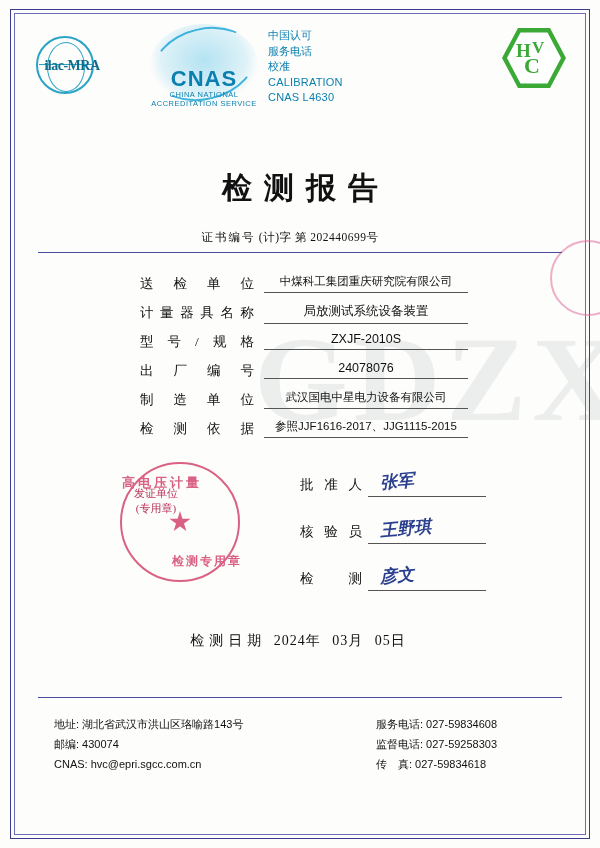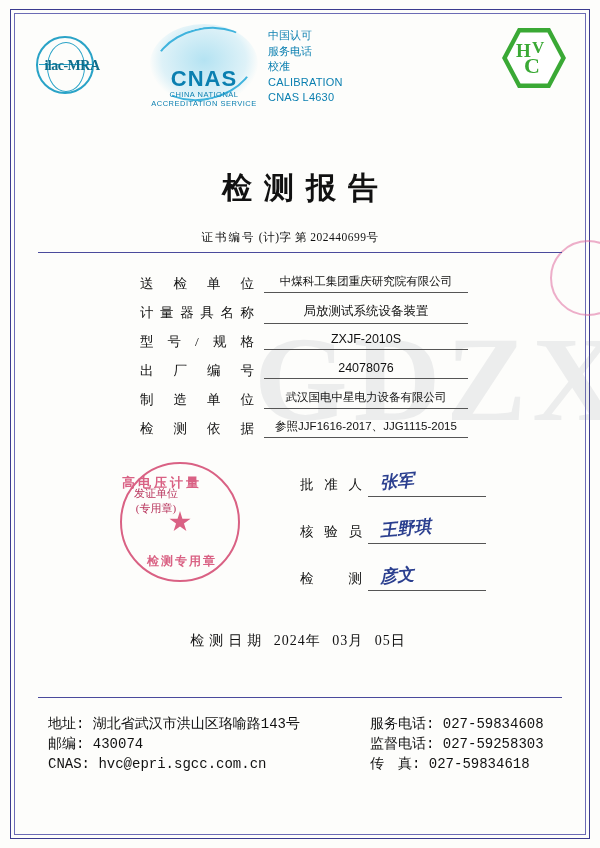--- a/index.html
+++ b/index.html
@@ -410,21 +410,21 @@
     color: #d2406a;
     letter-spacing: 3px;
     font-family: "Liberation Serif", serif;
     font-weight: bold;
   }
   .seal .seal-bottom {
     position: absolute;
     left: 0;
     bottom: 10px;
     width: 120px;
-    text-align: center;
+    text-align: right;
     font-size: 12px;
     color: #d2406a;
     letter-spacing: 2px;
     font-family: Liberation Mono, monospace;
     font-weight: bold;
   }
   .seal-issuer {
     position: absolute;
     left: 108px;
     top: 486px;
@@ -446,25 +446,25 @@
     font-size: 14px;
     font-family: "Liberation Serif", serif;
     color: #111;
   }
   .date-row .dlabel { letter-spacing: 5px; }
   .date-row .dval { margin: 0 4px; letter-spacing: 1px; }
 
   
   .footer {
     position: absolute;
-    left: 48px;
+    left: 54px;
     top: 714px;
     width: 500px;
-    font-size: 14px;
-    font-family: Liberation Mono, monospace;
+    font-size: 11px;
+    font-family: Liberation Sans, sans-serif;
     color: #111;
     line-height: 20px;
   }
   .footer-row {
     position: relative;
     height: 20px;
   }
   .footer-left {
     position: absolute;
     left: 0;

